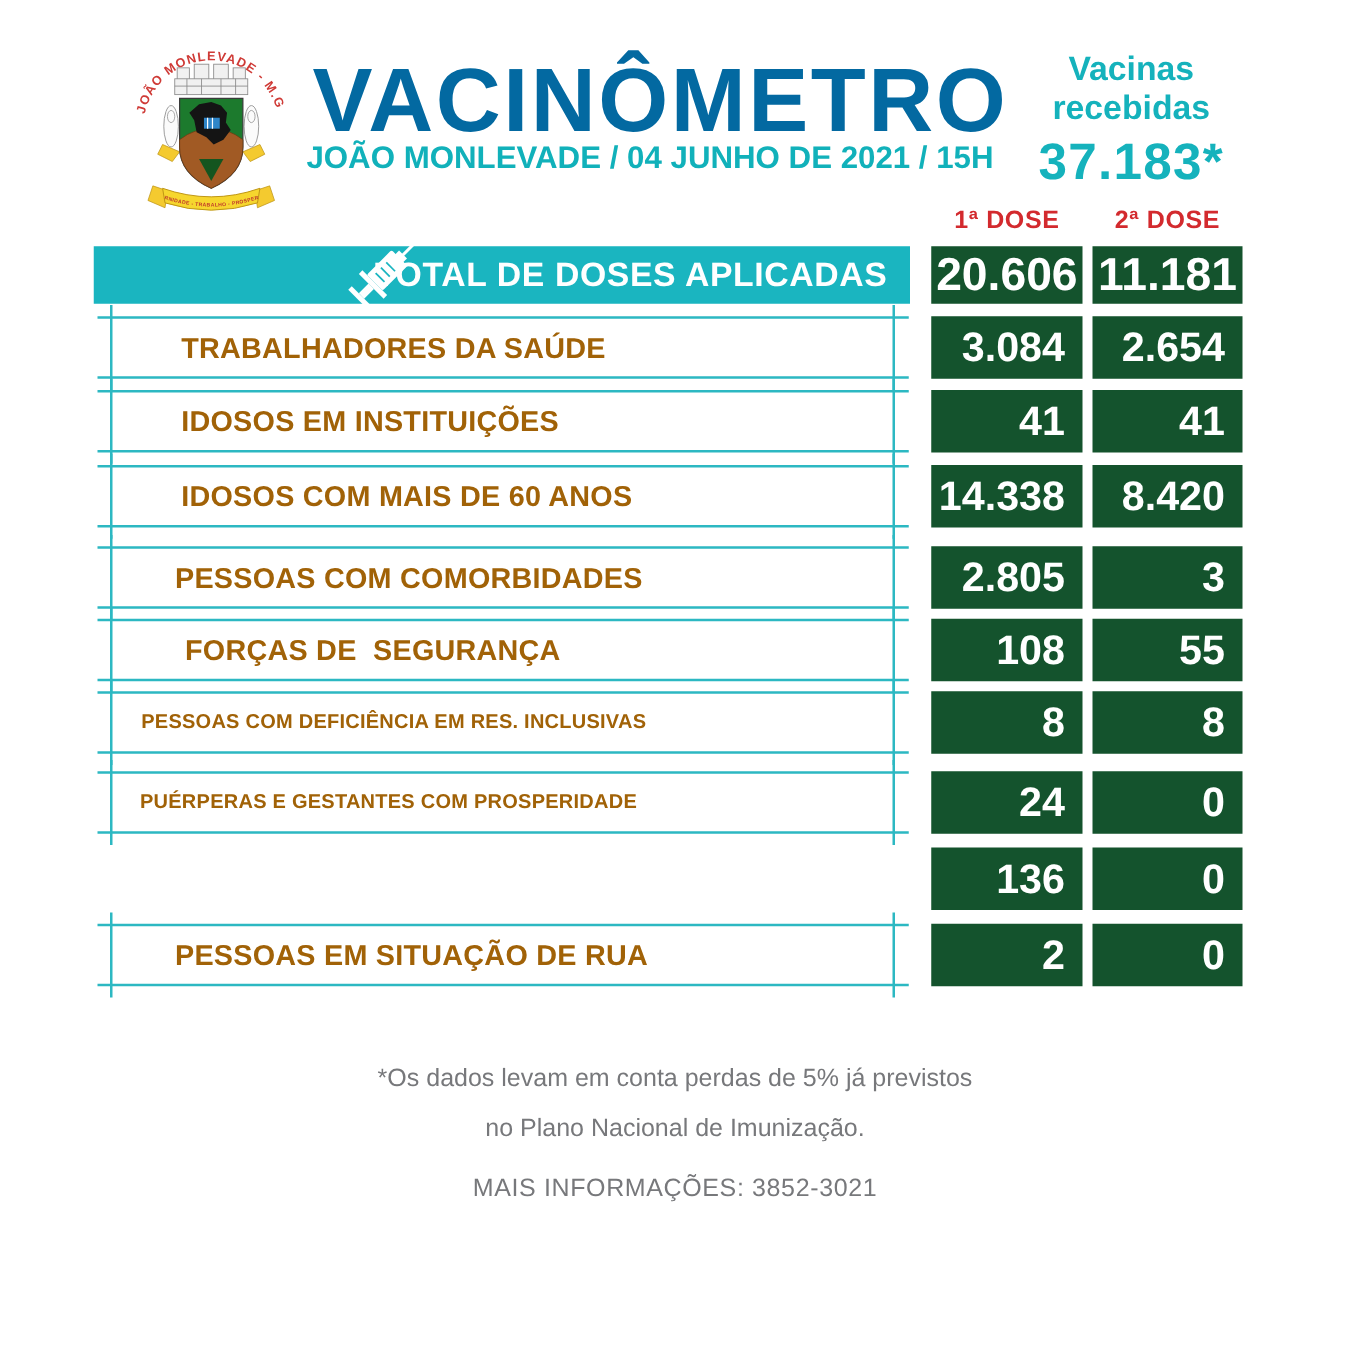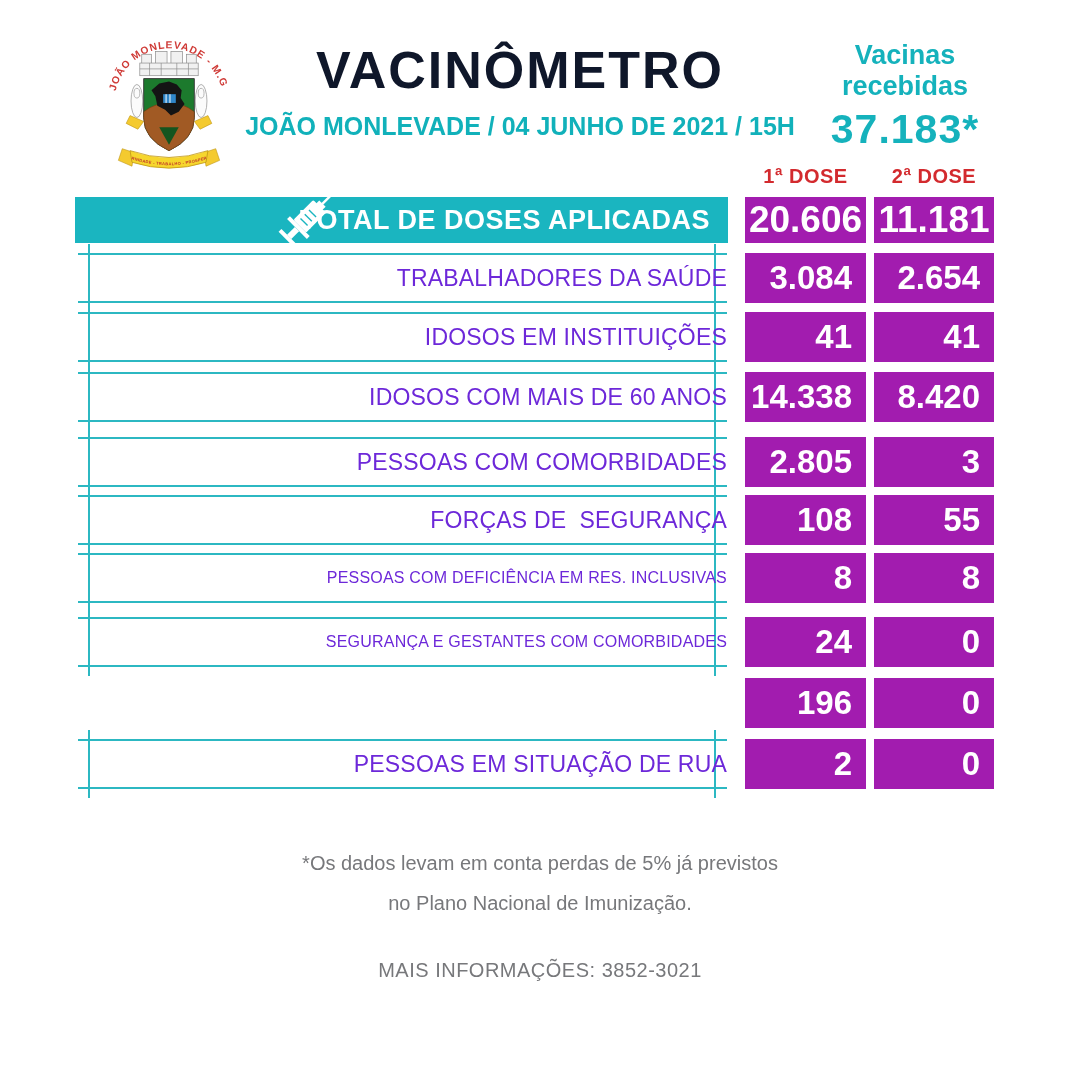--- a/index.html
+++ b/index.html
@@ -5,21 +5,21 @@
   html,body{margin:0;padding:0;background:#ffffff;}
   *{box-sizing:border-box;}
   .canvas{
     position:relative;width:1080px;height:1080px;background:#ffffff;overflow:hidden;
     font-family:"Liberation Sans",sans-serif;
   }
   
   .logo{position:absolute;left:96px;top:28px;width:146px;height:146px;}
   .title{
     position:absolute;left:250px;top:40px;width:540px;text-align:center;
-    font-size:52px;font-weight:bold;letter-spacing:2px;color:#0f172a;white-space:nowrap;
+    font-size:72px;font-weight:bold;letter-spacing:2px;color:#0369a1;white-space:nowrap;
   }
   .subtitle{
     position:absolute;left:230px;top:112px;width:580px;text-align:center;
     font-size:25px;font-weight:bold;color:#11b1ba;white-space:nowrap;
   }
   .received{position:absolute;left:800px;top:40px;width:210px;text-align:center;color:#15b2bc;}
   .received .lbl{font-size:27px;font-weight:bold;line-height:31px;}
   .received .val{font-size:41px;font-weight:bold;margin-top:4px;letter-spacing:1px;}
   
   .colhead{position:absolute;top:165px;height:24px;text-align:center;
@@ -30,46 +30,46 @@
   .total-bar{
     position:absolute;left:75px;top:197px;width:653px;height:46px;background:#1ab5c0;
   }
   .total-bar .txt{
     position:absolute;right:18px;top:0;line-height:46px;color:#ffffff;
     font-size:27px;font-weight:bold;letter-spacing:0.5px;white-space:nowrap;
   }
   .syringe{position:absolute;left:268px;top:176px;width:82px;height:82px;pointer-events:none;}
   
   .numbox{
-    position:absolute;background:#a21caf;color:#ffffff;font-weight:bold;
+    position:absolute;background:#14532d;color:#ffffff;font-weight:bold;
     text-align:right;white-space:nowrap;
   }
   .numbox.c1{left:745px;width:121px;}
   .numbox.c2{left:874px;width:120px;}
   .numbox.total{height:46px;top:197px;font-size:37px;line-height:46px;text-align:center;padding-right:0;}
   .numbox.rowv{height:50px;font-size:33px;line-height:50px;padding-right:14px;}
   
   .row{position:absolute;left:78px;width:649px;height:50px;}
   .row .hl{position:absolute;left:0;width:649px;height:2px;background:#2cb8c2;}
   .row .hl.t{top:0;}
   .row .hl.b{bottom:0;}
   .row .vl{position:absolute;top:-9px;height:68px;width:2px;background:#2cb8c2;}
   .row .vl.l{left:10px;}
   .row .vl.r{left:636px;}
   .row .lab{
-    position:absolute;left:0;top:0;width:100%;line-height:50px;color:#6d28d9;
-    font-weight:normal;font-size:23px;white-space:pre;letter-spacing:0.2px;text-align:right;
+    position:absolute;left:0;top:0;width:100%;line-height:50px;color:#a16207;
+    font-weight:bold;font-size:23px;white-space:pre;letter-spacing:0.2px;
   }
   .row .lab.small{font-size:16px;}
   
   .foot{position:absolute;left:0;width:1080px;text-align:center;color:#77787b;
     font-size:20px;white-space:nowrap;}
   .foot.l1{top:852px;}
   .foot.l2{top:892px;}
-  .foot.l3{top:940px;letter-spacing:0.5px;margin-top:19px;}
+  .foot.l3{top:940px;letter-spacing:0.5px;}
 </style>
 </head>
 <body>
 
 <div class="canvas">
 
   <svg class="logo" viewBox="0 0 140 150">
     <defs>
       <path id="arcTop" d="M 16 62 A 56 56 0 0 1 124 62" fill="none"></path>
       <path id="arcBan" d="M 32 135 Q 70 147 108 135" fill="none"></path>
@@ -210,26 +210,26 @@
     <span class="lab small" style="padding-left:35px">PESSOAS COM DEFICIÊNCIA EM RES. INCLUSIVAS</span>
   </div>
   <div class="numbox rowv c1" style="top:553px">8</div>
   <div class="numbox rowv c2" style="top:553px">8</div>
 
   <div class="row" style="top:617px">
     <div class="hl t"></div>
       <div class="hl b"></div>
     <div class="vl l"></div>
       <div class="vl r"></div>
-    <span class="lab small" style="padding-left:34px">SEGURANÇA E GESTANTES COM COMORBIDADES</span>
+    <span class="lab small" style="padding-left:34px">PUÉRPERAS E GESTANTES COM PROSPERIDADE</span>
   </div>
   <div class="numbox rowv c1" style="top:617px">24</div>
   <div class="numbox rowv c2" style="top:617px">0</div>
 
-  <div class="numbox rowv c1" style="top:678px">196</div>
+  <div class="numbox rowv c1" style="top:678px">136</div>
   <div class="numbox rowv c2" style="top:678px">0</div>
 
   <div class="row" style="top:739px">
     <div class="hl t"></div>
       <div class="hl b"></div>
     <div class="vl l"></div>
       <div class="vl r"></div>
     <span class="lab" style="padding-left:62px">PESSOAS EM SITUAÇÃO DE RUA</span>
   </div>
   <div class="numbox rowv c1" style="top:739px">2</div>

